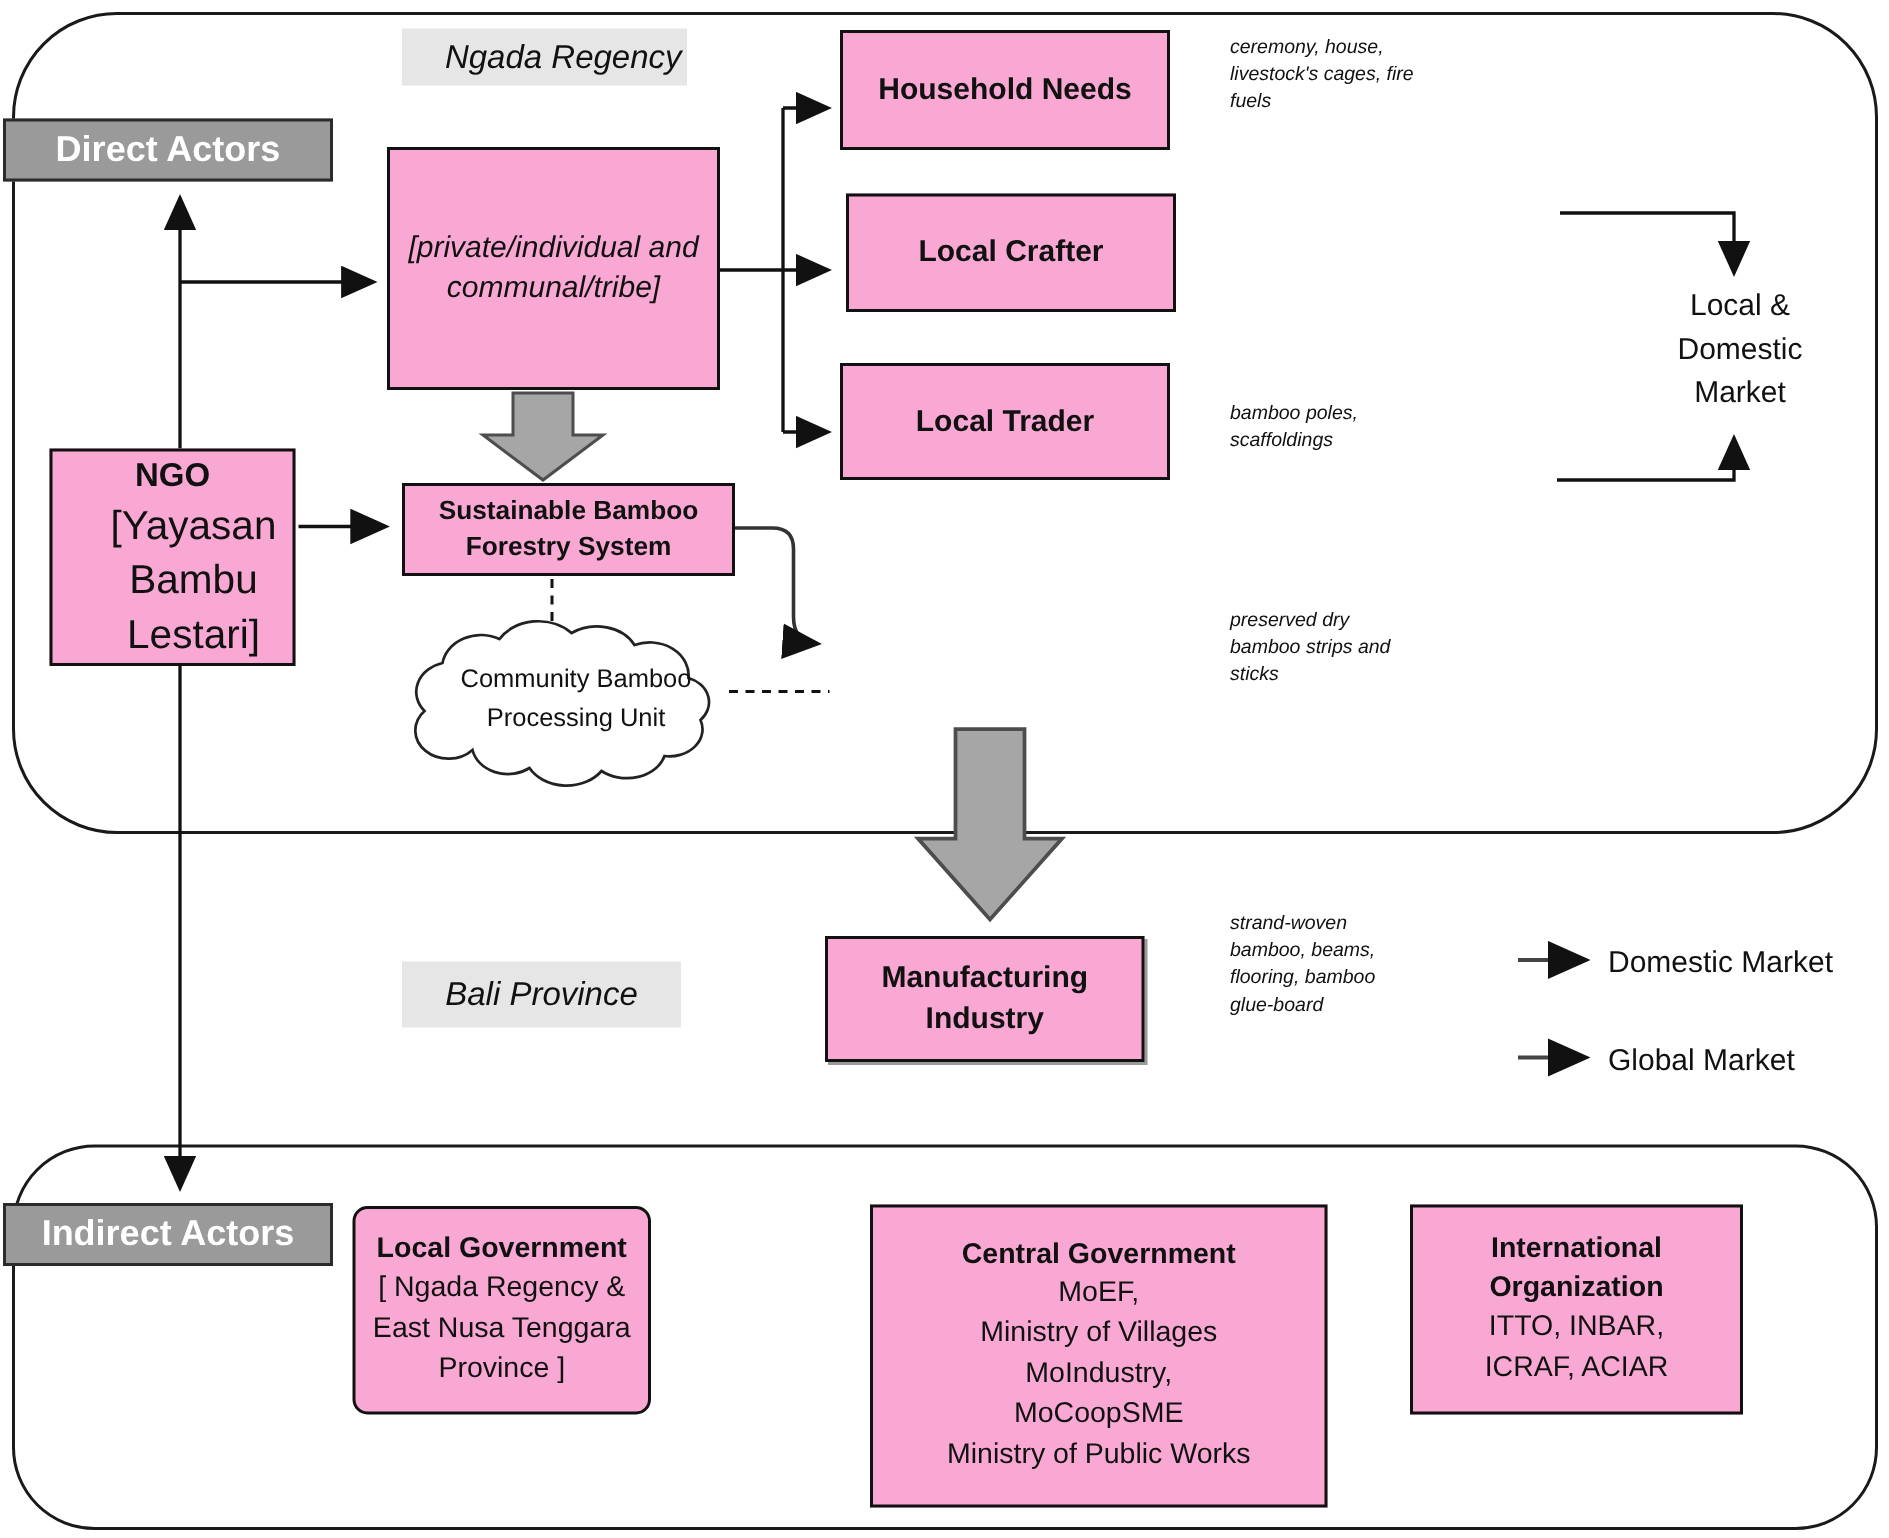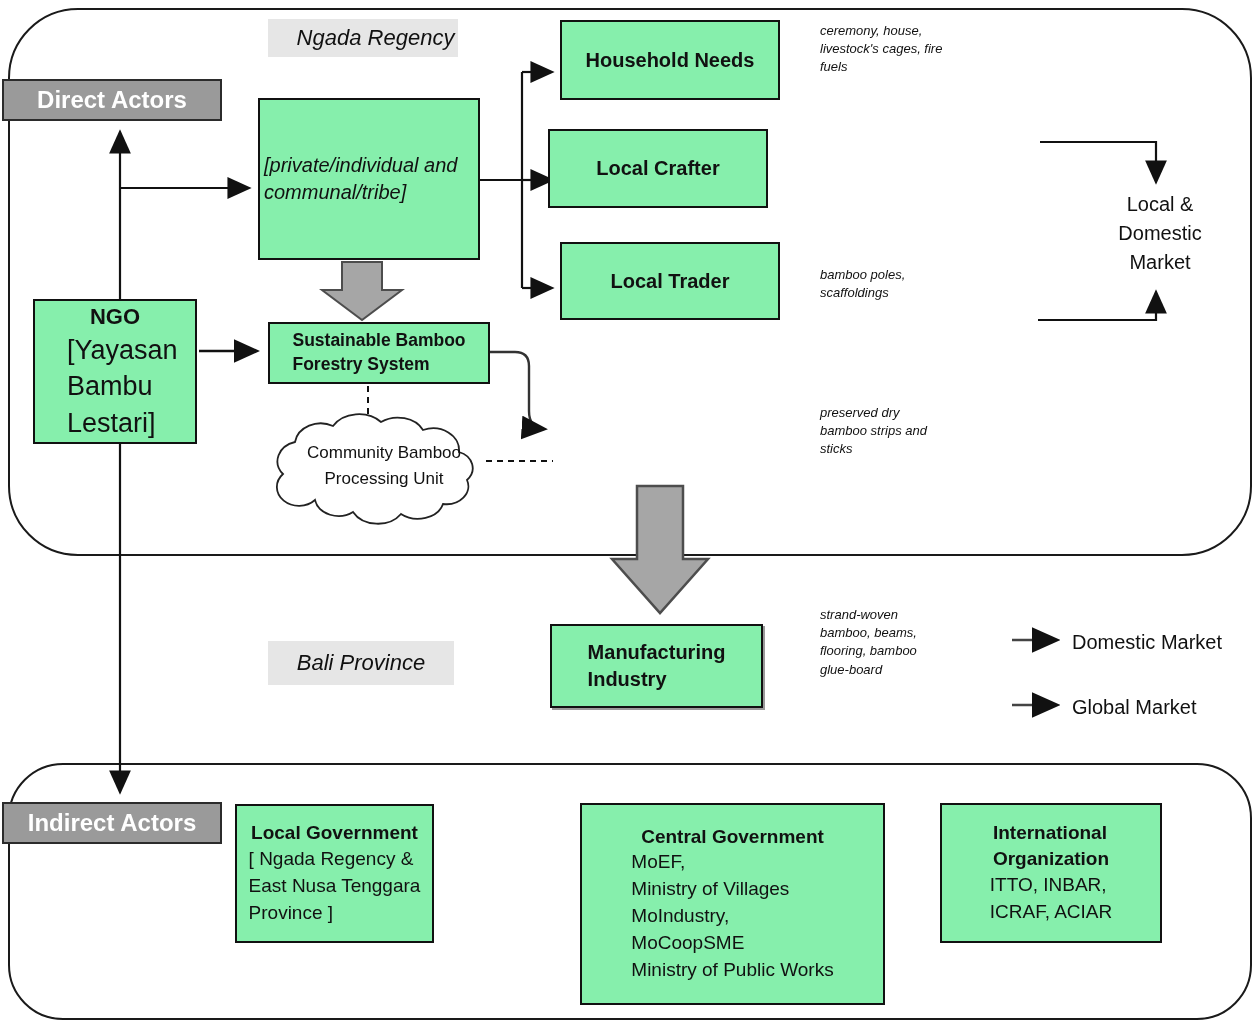--- a/index.html
+++ b/index.html
@@ -6,21 +6,21 @@
   .canvas{
     position:relative;width:1259px;height:1025px;background:#fff;
     font-family:"Liberation Sans", sans-serif;color:#111;overflow:hidden;
   }
   .container{
     position:absolute;border:2.5px solid #1a1a1a;background:transparent;
     z-index:1;box-sizing:border-box;
   }
   .svg-layer{position:absolute;left:0;top:0;z-index:2;}
   .box{
-    position:absolute;border:2px solid #111;background:#86efac;
+    position:absolute;border:2px solid #111;background:#f9a8d4;text-align:center;
     z-index:3;box-sizing:border-box;display:flex;flex-direction:column;
     align-items:center;justify-content:center;
   }
   .section-label{
     position:absolute;background:#9a9a9a;border:2px solid #2b2b2b;color:#fff;
     font-weight:bold;font-size:24px;display:flex;align-items:center;
     justify-content:center;z-index:3;box-sizing:border-box;
   }
   .region-label{
     position:absolute;background:#e6e6e6;color:#111;font-style:italic;
@@ -111,21 +111,21 @@
 
   <div class="box" style="left:33px;top:299px;width:164px;height:145px;padding:4px;">
     <div class="box-title" style="font-size:22px;">NGO</div>
     <div class="box-sub" style="font-size:27px;line-height:1.35;margin-left:28px;">[Yayasan Bambu Lestari]</div>
   </div>
 
   <div class="box" style="left:560px;top:20px;width:220px;height:80px;">
     <div class="box-title">Household Needs</div>
   </div>
 
-  <div class="box" style="left:548px;top:129px;width:220px;height:79px;">
+  <div class="box" style="left:564px;top:129px;width:220px;height:79px;">
     <div class="box-title">Local Crafter</div>
   </div>
 
   <div class="box" style="left:560px;top:242px;width:220px;height:78px;">
     <div class="box-title">Local Trader</div>
   </div>
 
   <div class="box" style="left:268px;top:322px;width:222px;height:62px;">
     <div class="box-title" style="font-size:17.5px;">Sustainable Bamboo
 Forestry System</div>
@@ -133,21 +133,21 @@
 
   <div class="cloud-text" style="left:285px;top:440px;width:198px;">Community Bamboo
 Processing Unit</div>
 
 
   <div class="box" style="left:550px;top:624px;width:213px;height:84px;box-shadow:2px 2px 0 #9a9a9a;">
     <div class="box-title">Manufacturing
 Industry</div>
   </div>
 
-  <div class="box" style="left:235px;top:804px;width:199px;height:139px;padding:4px;">
+  <div class="box" style="left:235px;top:804px;width:199px;height:139px;padding:4px;border-radius:10px;">
     <div class="box-title" style="font-size:19px;">Local Government</div>
     <div class="box-sub">[ Ngada Regency &amp;
 East Nusa Tenggara
 Province ]</div>
   </div>
 
   <div class="box" style="left:580px;top:803px;width:305px;height:202px;padding:6px;">
     <div class="box-title" style="font-size:19px;">Central Government</div>
     <div class="box-sub">MoEF,
 Ministry of Villages

